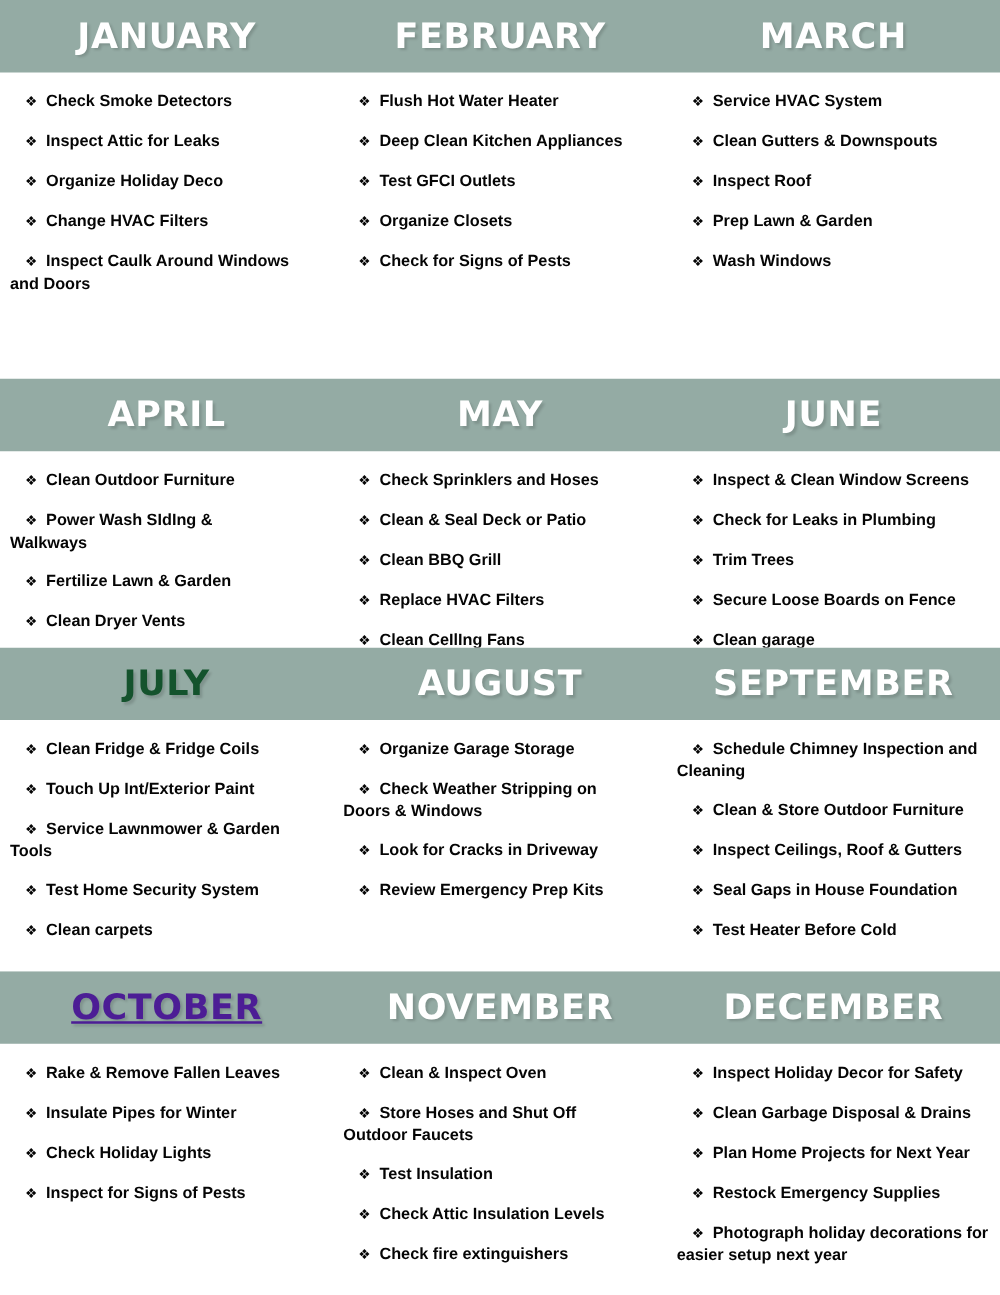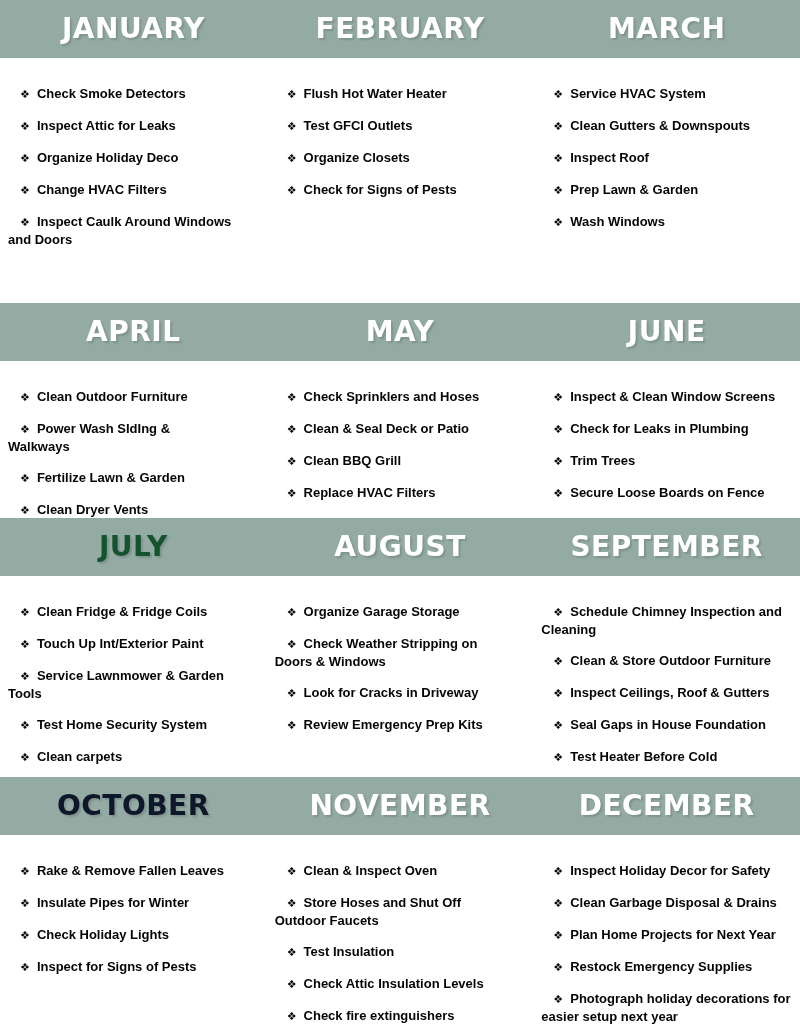--- a/index.html
+++ b/index.html
@@ -26,21 +26,21 @@
     letter-spacing: 0.5px;
     text-shadow: 2px 2px 2px rgba(0,0,0,0.14);
   }
   .row-content {
     height: 201px;
     display: flex;
     overflow: hidden;
   }
   .month-col {
     flex: 1 1 0;
-    padding: 27px 2px 0 8px;
+    padding: 14px 2px 0 8px;
     overflow: hidden;
   }
   .task {
     font-family: "Liberation Sans", sans-serif;
     font-size: 13px;
     line-height: 17px;
     font-weight: bold;
     color: #050505;
     text-indent: 12px;
     white-space: pre-line;
@@ -67,20 +67,21 @@
       <div class="month-col">
           <div class="task"><span class="bullet">❖</span><span>Check Smoke Detectors</span></div>
           <div class="task"><span class="bullet">❖</span><span>Inspect Attic for Leaks</span></div>
           <div class="task"><span class="bullet">❖</span><span>Organize Holiday Deco</span></div>
           <div class="task"><span class="bullet">❖</span><span>Change HVAC Filters</span></div>
           <div class="task"><span class="bullet">❖</span><span>Inspect Caulk Around Windows
 and Doors</span></div>
         </div>
       <div class="month-col">
           <div class="task"><span class="bullet">❖</span><span>Flush Hot Water Heater</span></div>
+          <div class="task"><span class="bullet">❖</span><span>Deep Clean Kitchen Appliances</span></div>
           <div class="task"><span class="bullet">❖</span><span>Test GFCI Outlets</span></div>
           <div class="task"><span class="bullet">❖</span><span>Organize Closets</span></div>
           <div class="task"><span class="bullet">❖</span><span>Check for Signs of Pests</span></div>
         </div>
       <div class="month-col">
           <div class="task"><span class="bullet">❖</span><span>Service HVAC System</span></div>
           <div class="task"><span class="bullet">❖</span><span>Clean Gutters &amp; Downspouts</span></div>
           <div class="task"><span class="bullet">❖</span><span>Inspect Roof</span></div>
           <div class="task"><span class="bullet">❖</span><span>Prep Lawn &amp; Garden</span></div>
           <div class="task"><span class="bullet">❖</span><span>Wash Windows</span></div>
@@ -148,21 +149,21 @@
           <div class="task"><span class="bullet">❖</span><span>Clean &amp; Store Outdoor Furniture</span></div>
           <div class="task"><span class="bullet">❖</span><span>Inspect Ceilings, Roof &amp; Gutters</span></div>
           <div class="task"><span class="bullet">❖</span><span>Seal Gaps in House Foundation</span></div>
           <div class="task"><span class="bullet">❖</span><span>Test Heater Before Cold</span></div>
         </div>
     </div>
   </section>
 
   <section class="quarter">
     <div class="band" style="background: rgb(148, 171, 164);">
-      <h2 style="color: #0f172a;">OCTOBER</h2>
+      <h2 style="color: #4c1d95; text-decoration: underline;">OCTOBER</h2>
       <h2 style="color: rgb(255, 255, 255);">NOVEMBER</h2>
       <h2 style="color: rgb(255, 255, 255);">DECEMBER</h2>
     </div>
     <div class="row-content">
       <div class="month-col">
           <div class="task"><span class="bullet">❖</span><span>Rake &amp; Remove Fallen Leaves</span></div>
           <div class="task"><span class="bullet">❖</span><span>Insulate Pipes for Winter</span></div>
           <div class="task"><span class="bullet">❖</span><span>Check Holiday Lights</span></div>
           <div class="task"><span class="bullet">❖</span><span>Inspect for Signs of Pests</span></div>
         </div>

